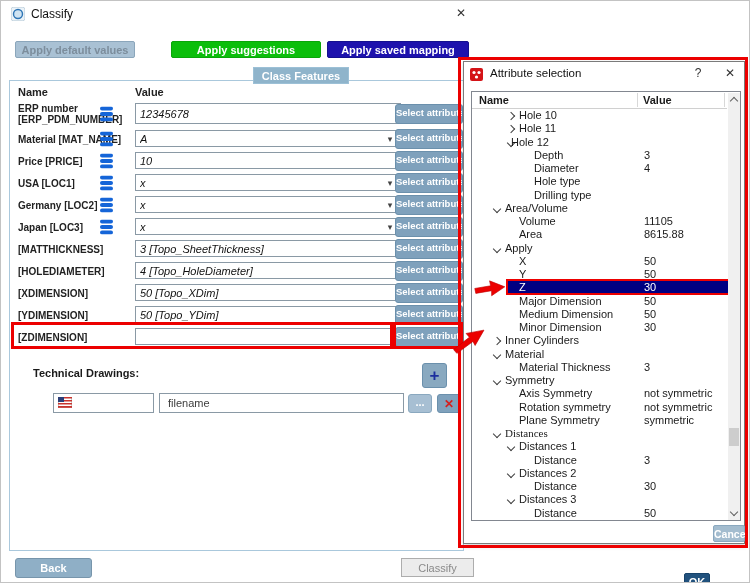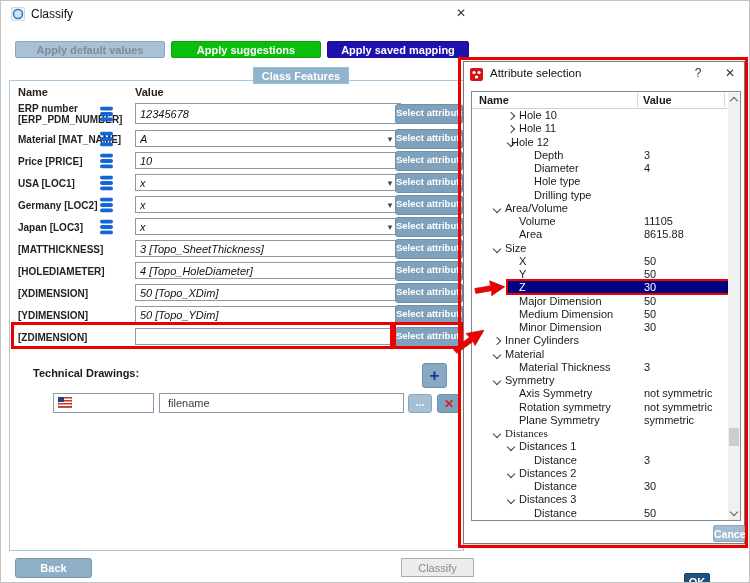--- a/index.html
+++ b/index.html
@@ -9,21 +9,21 @@
 
   
   .titlebar{left:0;top:0;width:474px;height:26px;}
   .appicon{left:10px;top:6px;width:14px;height:14px;}
   .wtitle{left:30px;top:6px;font-size:12px;color:#111;}
   .winclose{left:450px;top:2px;width:20px;height:20px;text-align:center;line-height:20px;
             font-size:12px;color:#333;cursor:default;}
 
   .tbtn{top:40px;height:17px;border-radius:2px;font-size:11px;font-weight:bold;
         text-align:center;line-height:17px;cursor:default;}
-  .tbtn.default{left:14px;width:150px;background:#a9c1d4;border:1px solid #8ba6bb;color:#7c8d9c;}
+  .tbtn.default{left:14px;width:120px;background:#a9c1d4;border:1px solid #8ba6bb;color:#7c8d9c;}
   .tbtn.sugg{left:170px;width:150px;background:#0bbe0b;border:1px solid #0aa50a;color:#fff;}
   .tbtn.saved{left:326px;width:142px;background:#1d12ad;border:1px solid #14108f;color:#fff;}
 
   .groupbox{left:8px;top:79px;width:455px;height:471px;border:1px solid #aac8dc;}
   .grouptab{left:252px;top:66px;width:96px;height:17px;background:#8fb4cb;border:1px solid #9cc0d6;
             color:#fff;font-size:11px;font-weight:bold;text-align:center;line-height:16px;}
 
   .colhdr{top:85px;font-size:11px;font-weight:bold;color:#222;}
 
   .frow{position:absolute;left:0;width:474px;}
@@ -336,21 +336,21 @@
       <div class="trow" style="top: 106px;">
         <span class="tname" style="left: 47px;">Volume</span>
         <span class="tval">11105</span>
       </div>
       <div class="trow" style="top: 119.25px;">
         <span class="tname" style="left: 47px;">Area</span>
         <span class="tval">8615.88</span>
       </div>
       <div class="trow" style="top: 132.5px;">
         <span class="chev down" style="left: 22px;"></span>
-        <span class="tname" style="left: 33px;">Size</span>
+        <span class="tname" style="left: 33px;">Apply</span>
       </div>
       <div class="trow" style="top: 145.75px;">
         <span class="tname" style="left: 47px;">X</span>
         <span class="tval">50</span>
       </div>
       <div class="trow" style="top: 159px;">
         <span class="tname" style="left: 47px;">Y</span>
         <span class="tval">50</span>
       </div>
       <div class="trow sel" style="top: 172.25px;">

